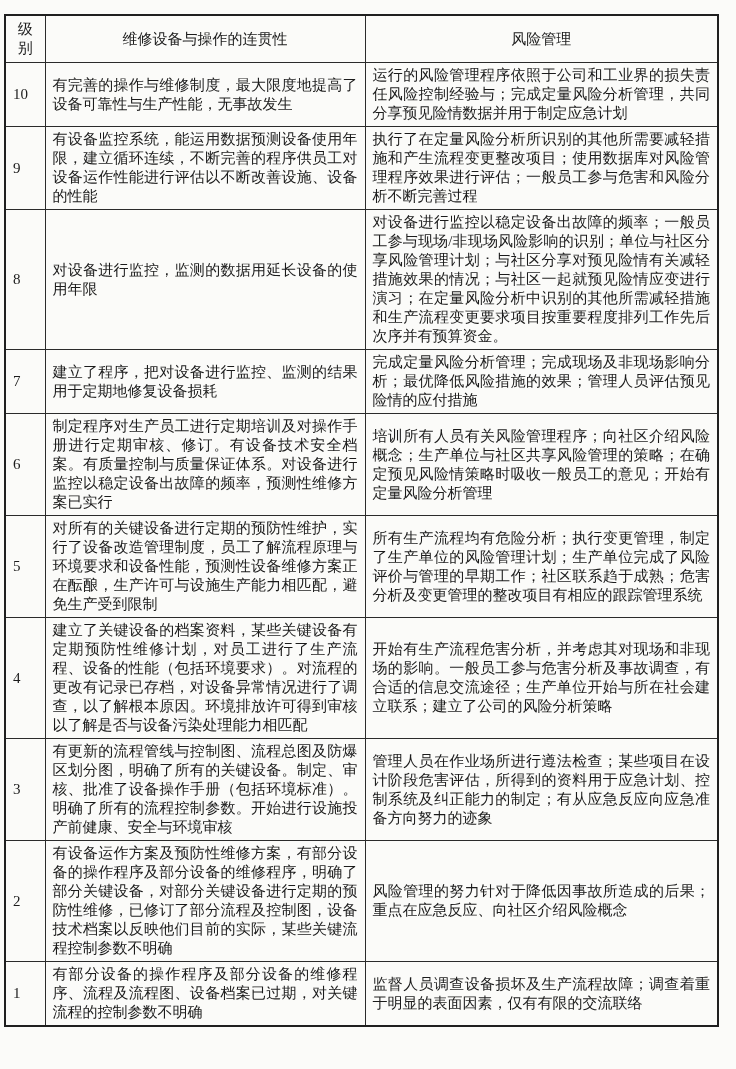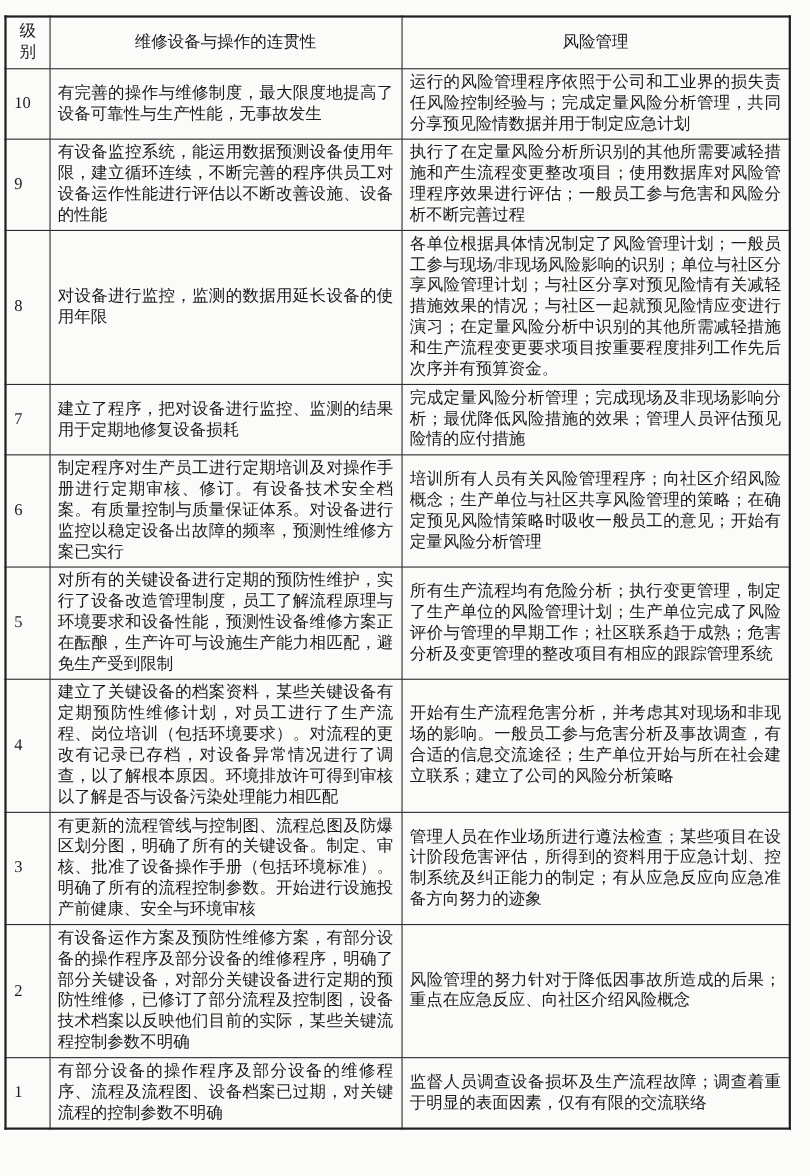--- a/index.html
+++ b/index.html
@@ -71,40 +71,40 @@
         <td>运行的风险管理程序依照于公司和工业界的损失责任风险控制经验与；完成定量风险分析管理，共同分享预见险情数据并用于制定应急计划</td>
       </tr>
       <tr>
         <td class="level">9</td>
         <td>有设备监控系统，能运用数据预测设备使用年限，建立循环连续，不断完善的程序供员工对设备运作性能进行评估以不断改善设施、设备的性能</td>
         <td>执行了在定量风险分析所识别的其他所需要减轻措施和产生流程变更整改项目；使用数据库对风险管理程序效果进行评估；一般员工参与危害和风险分析不断完善过程</td>
       </tr>
       <tr>
         <td class="level">8</td>
         <td>对设备进行监控，监测的数据用延长设备的使用年限</td>
-        <td>各单位根据具体情况制定了风险管理计划；一般员工参与现场/非现场风险影响的识别；单位与社区分享风险管理计划；与社区分享对预见险情有关减轻措施效果的情况；与社区一起就预见险情应变进行演习；在定量风险分析中识别的其他所需减轻措施和生产流程变更要求项目按重要程度排列工作先后次序并有预算资金。</td>
+        <td>对设备进行监控以稳定设备出故障的频率；一般员工参与现场/非现场风险影响的识别；单位与社区分享风险管理计划；与社区分享对预见险情有关减轻措施效果的情况；与社区一起就预见险情应变进行演习；在定量风险分析中识别的其他所需减轻措施和生产流程变更要求项目按重要程度排列工作先后次序并有预算资金。</td>
       </tr>
       <tr>
         <td class="level">7</td>
         <td>建立了程序，把对设备进行监控、监测的结果用于定期地修复设备损耗</td>
         <td>完成定量风险分析管理；完成现场及非现场影响分析；最优降低风险措施的效果；管理人员评估预见险情的应付措施</td>
       </tr>
       <tr>
         <td class="level">6</td>
         <td>制定程序对生产员工进行定期培训及对操作手册进行定期审核、修订。有设备技术安全档案。有质量控制与质量保证体系。对设备进行监控以稳定设备出故障的频率，预测性维修方案已实行</td>
         <td>培训所有人员有关风险管理程序；向社区介绍风险概念；生产单位与社区共享风险管理的策略；在确定预见风险情策略时吸收一般员工的意见；开始有定量风险分析管理</td>
       </tr>
       <tr>
         <td class="level">5</td>
         <td>对所有的关键设备进行定期的预防性维护，实行了设备改造管理制度，员工了解流程原理与环境要求和设备性能，预测性设备维修方案正在酝酿，生产许可与设施生产能力相匹配，避免生产受到限制</td>
         <td>所有生产流程均有危险分析；执行变更管理，制定了生产单位的风险管理计划；生产单位完成了风险评价与管理的早期工作；社区联系趋于成熟；危害分析及变更管理的整改项目有相应的跟踪管理系统</td>
       </tr>
       <tr>
         <td class="level">4</td>
-        <td>建立了关键设备的档案资料，某些关键设备有定期预防性维修计划，对员工进行了生产流程、岗位培训（包括环境要求）。对流程的更改有记录已存档，对设备异常情况进行了调查，以了解根本原因。环境排放许可得到审核以了解是否与设备污染处理能力相匹配</td>
+        <td>建立了关键设备的档案资料，某些关键设备有定期预防性维修计划，对员工进行了生产流程、设备的性能（包括环境要求）。对流程的更改有记录已存档，对设备异常情况进行了调查，以了解根本原因。环境排放许可得到审核以了解是否与设备污染处理能力相匹配</td>
         <td>开始有生产流程危害分析，并考虑其对现场和非现场的影响。一般员工参与危害分析及事故调查，有合适的信息交流途径；生产单位开始与所在社会建立联系；建立了公司的风险分析策略</td>
       </tr>
       <tr>
         <td class="level">3</td>
         <td>有更新的流程管线与控制图、流程总图及防爆区划分图，明确了所有的关键设备。制定、审核、批准了设备操作手册（包括环境标准）。明确了所有的流程控制参数。开始进行设施投产前健康、安全与环境审核</td>
         <td>管理人员在作业场所进行遵法检查；某些项目在设计阶段危害评估，所得到的资料用于应急计划、控制系统及纠正能力的制定；有从应急反应向应急准备方向努力的迹象</td>
       </tr>
       <tr>
         <td class="level">2</td>
         <td>有设备运作方案及预防性维修方案，有部分设备的操作程序及部分设备的维修程序，明确了部分关键设备，对部分关键设备进行定期的预防性维修，已修订了部分流程及控制图，设备技术档案以反映他们目前的实际，某些关键流程控制参数不明确</td>

